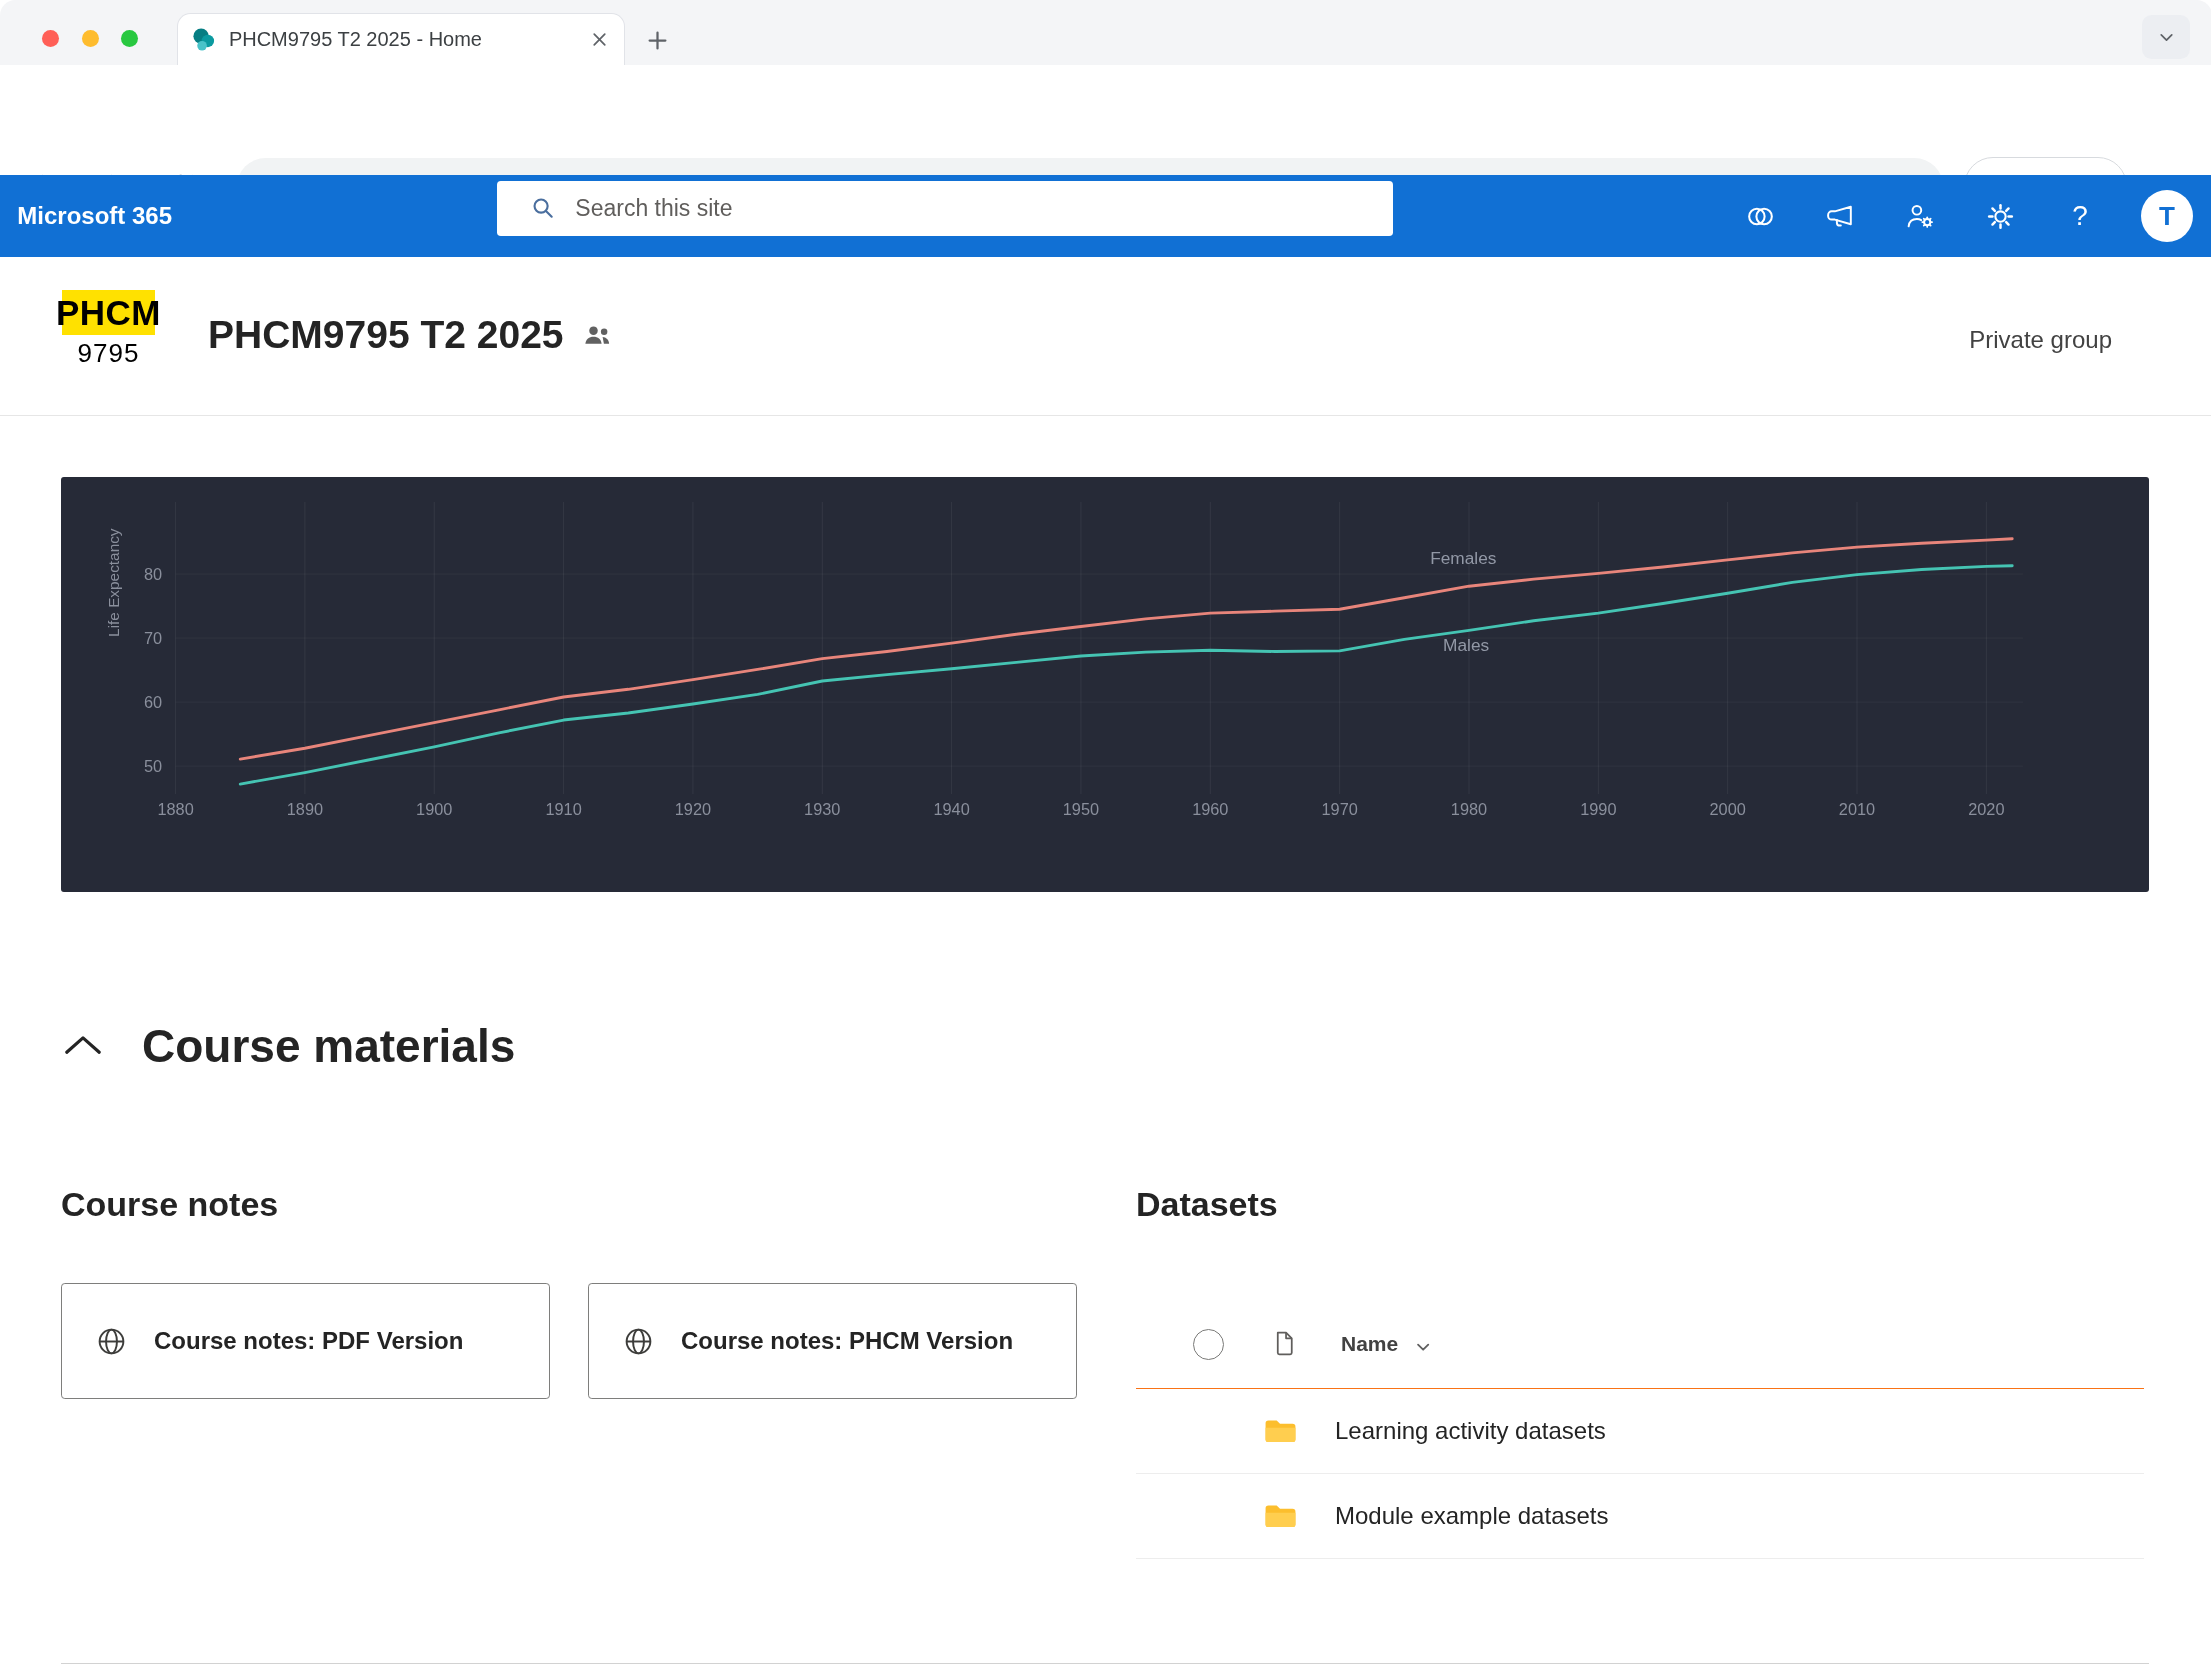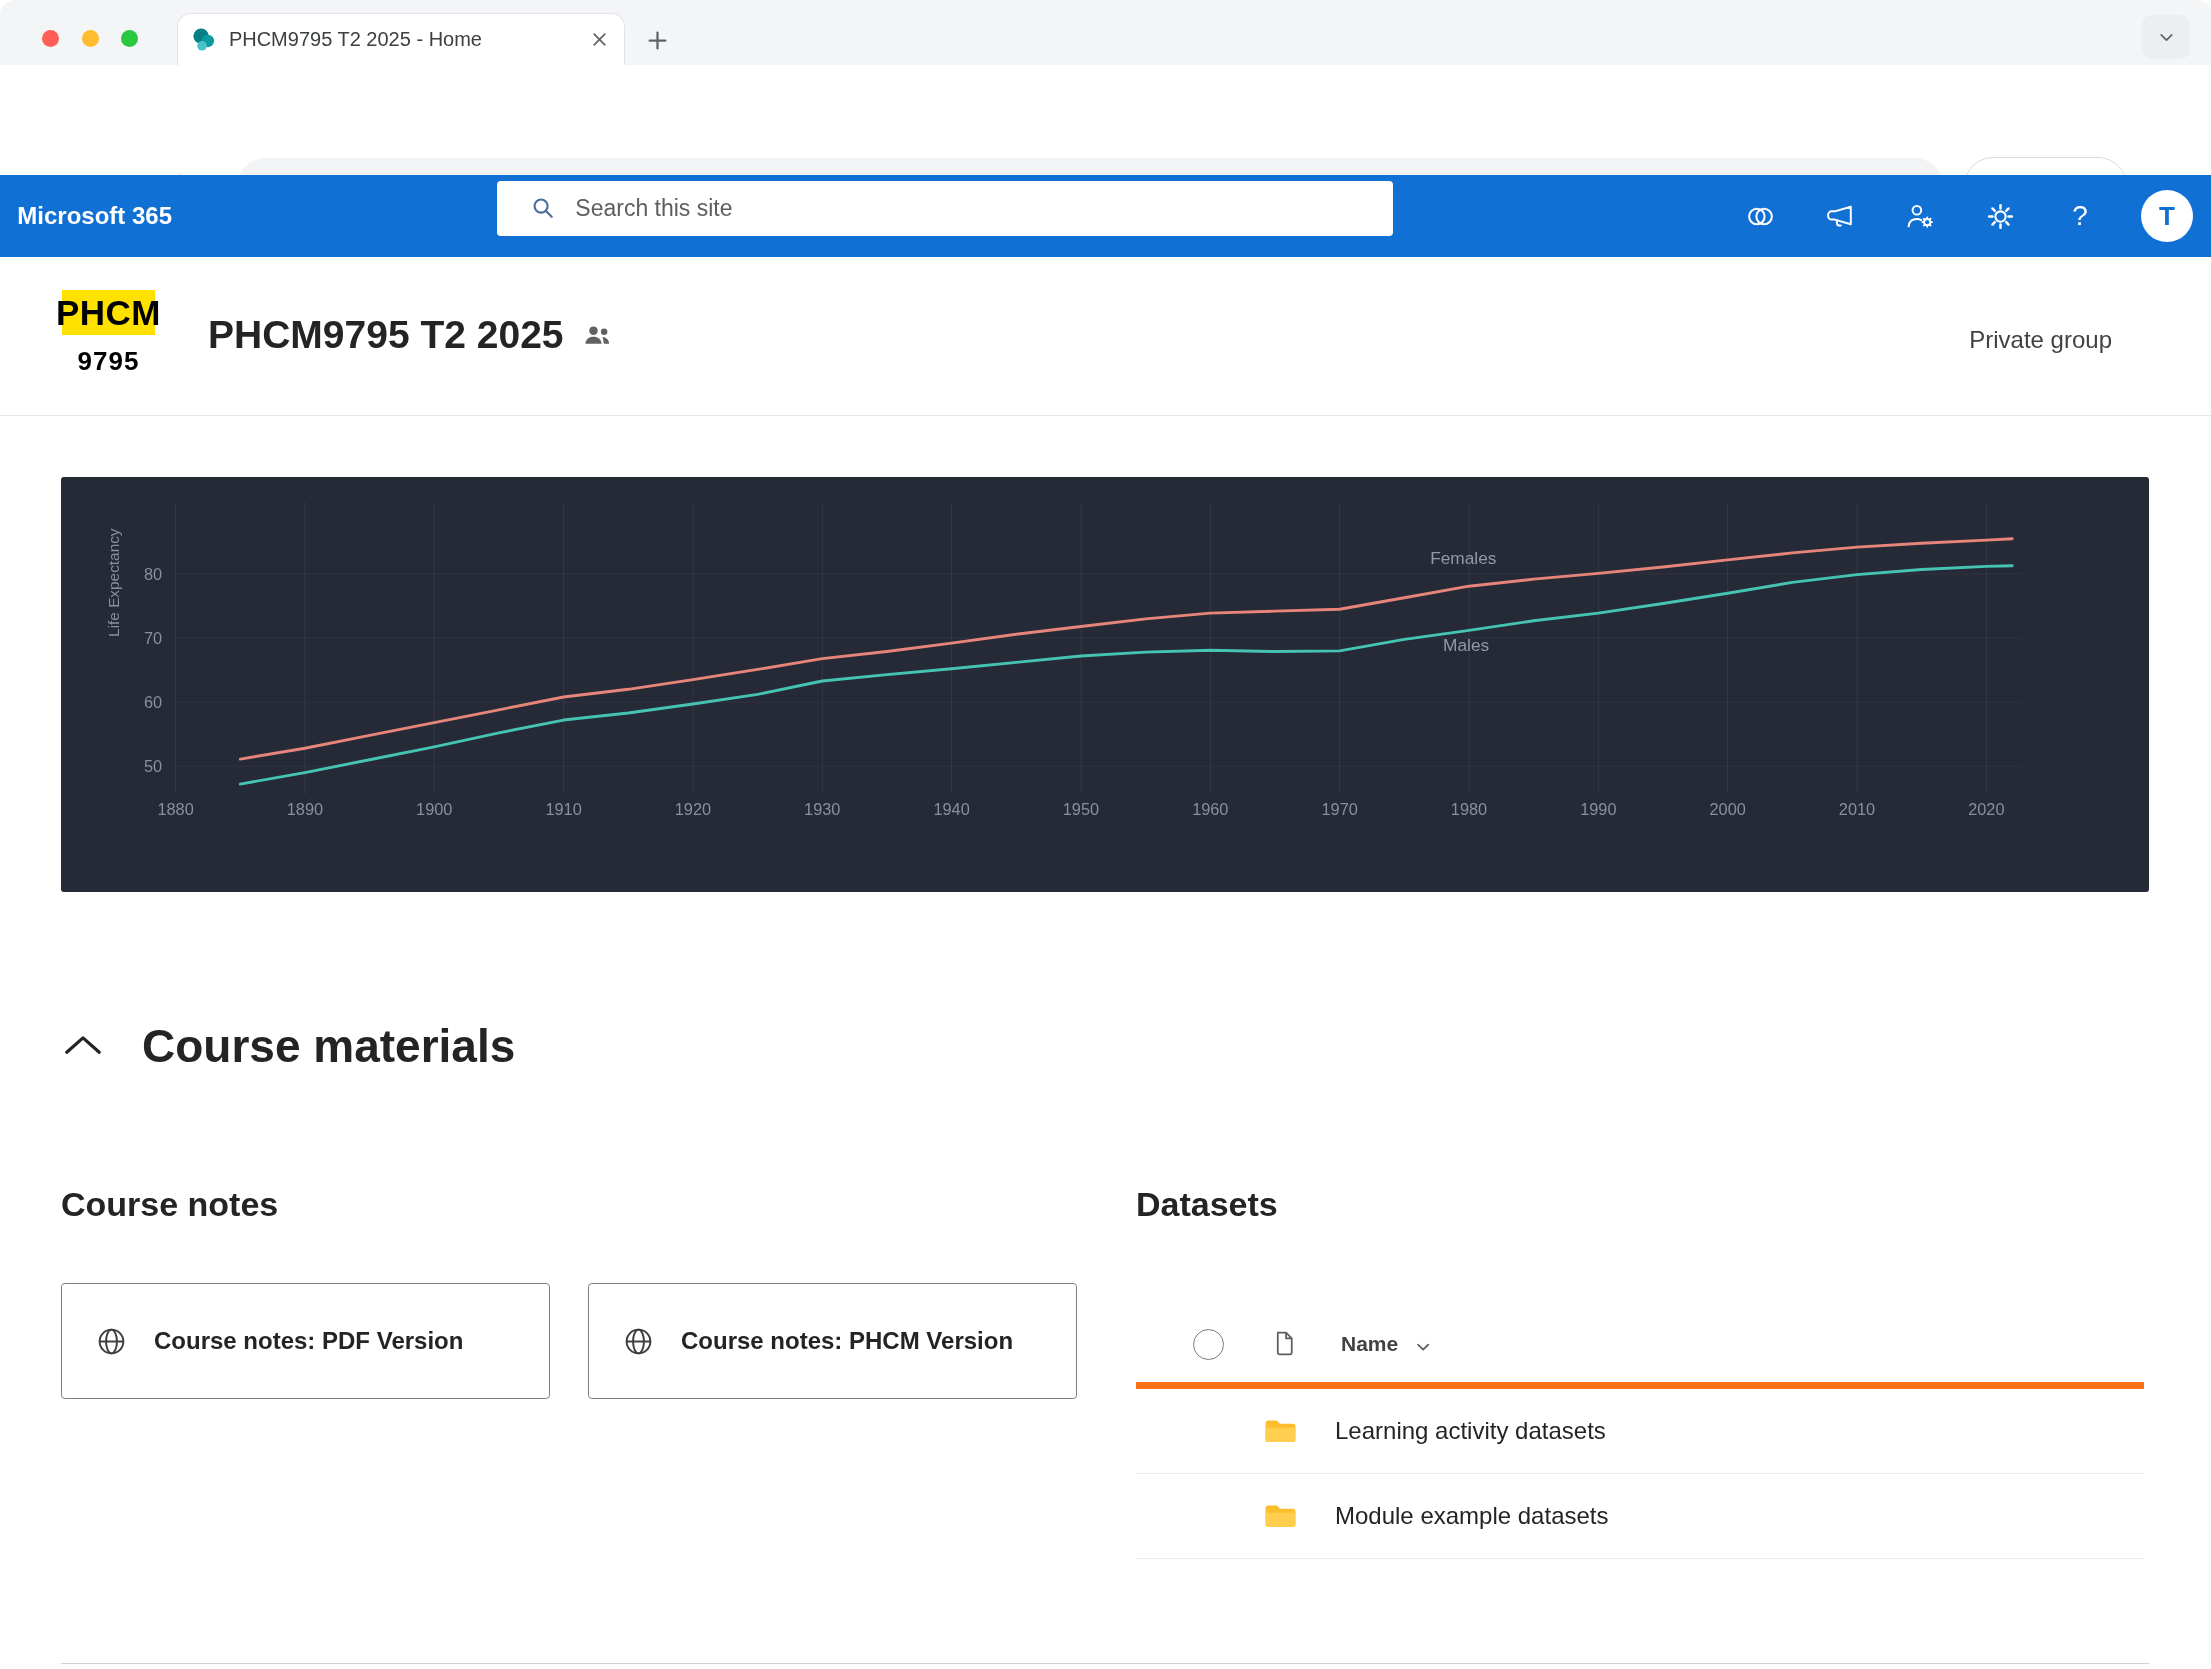--- a/index.html
+++ b/index.html
@@ -63,21 +63,21 @@
   .helpq { color:#fff; font-size:28px; font-weight:500; }
   .avatar {
     width:52px; height:52px; border-radius:50%; background:#fff; color:#1170d4;
     display:flex; align-items:center; justify-content:center; font-size:26px; font-weight:700;
   }
 
   
   .siteheader { position:absolute; left:0; top:257px; width:100%; height:159px; background:#fff; border-bottom:1px solid #e6e6e6; }
   .sitelogo { position:absolute; left:62px; top:33px; width:93px; height:81px; cursor:pointer; }
   .logo-top { height:45px; background:#ffe100; color:#000; font-weight:700; font-size:35px; display:flex; align-items:center; justify-content:center; letter-spacing:0.5px; }
-  .logo-bottom { height:36px; background:#fff; color:#000; font-weight:700; font-size:26px; display:flex; align-items:center; justify-content:center; letter-spacing:1px;margin-top:8px; }
+  .logo-bottom { height:36px; background:#fff; color:#000; font-weight:400; font-size:26px; display:flex; align-items:center; justify-content:center; letter-spacing:1px; }
   .sitetitle-row { position:absolute; left:208px; top:56px; display:flex; align-items:center; gap:17px; }
   .sitetitle { font-size:39px; font-weight:700; color:#242424; }
   .privacy { position:absolute; right:100px; top:69px; font-size:24px; color:#424242; }
 
   
   .hero { position:absolute; left:61px; top:477px; width:2088px; height:415px; background:#262a37; border-radius:2.9px; overflow:hidden; }
   .hero svg { position:absolute; left:0; top:0; font-family:"Liberation Sans",sans-serif; }
   .hero-title { position:absolute; left:110px; top:37px; color:#fff; font-size:40px; font-weight:700; line-height:57px; }
 
   
@@ -92,21 +92,21 @@
   .notebtn {
     position:absolute; top:1283px; width:489px; height:116px; background:#fff;
     border:1px solid #7e7e7c; border-radius:3.8px; display:flex; align-items:center; gap:25px; padding-left:32px; cursor:pointer;
   }
   .notebtn.b1 { left:61px; }
   .notebtn.b2 { left:588px; }
   .notebtn .lbl { font-size:24px; font-weight:600; color:#242424; }
 
   
   .dlist { position:absolute; left:1136px; top:1299px; width:1008px; }
-  .dhead { position:relative; height:90px; border-bottom:7px solid #f97316; }
+  .dhead { position:relative; height:90px; border-bottom:1px solid #f97316; }
   .selcircle { position:absolute; left:57px; top:30px; width:31px; height:31px; border:1.9px solid #7a7a78; border-radius:50%; }
   .docicon { position:absolute; left:134px; top:30px; }
   .colname { position:absolute; left:205px; top:33px; font-size:21px; font-weight:700; color:#424242; }
   .colchev { position:absolute; left:279px; top:40px; }
   .drow { height:85px; display:flex; align-items:center; gap:38px; padding-left:128px; border-bottom:1px solid #ededed; cursor:pointer; }
   .rowname { font-size:24px; color:#242424; }
 
   .bottomline { position:absolute; left:61px; top:1663px; width:2088px; border-top:1px solid #d2d2d2; }
 </style>
 </head>

